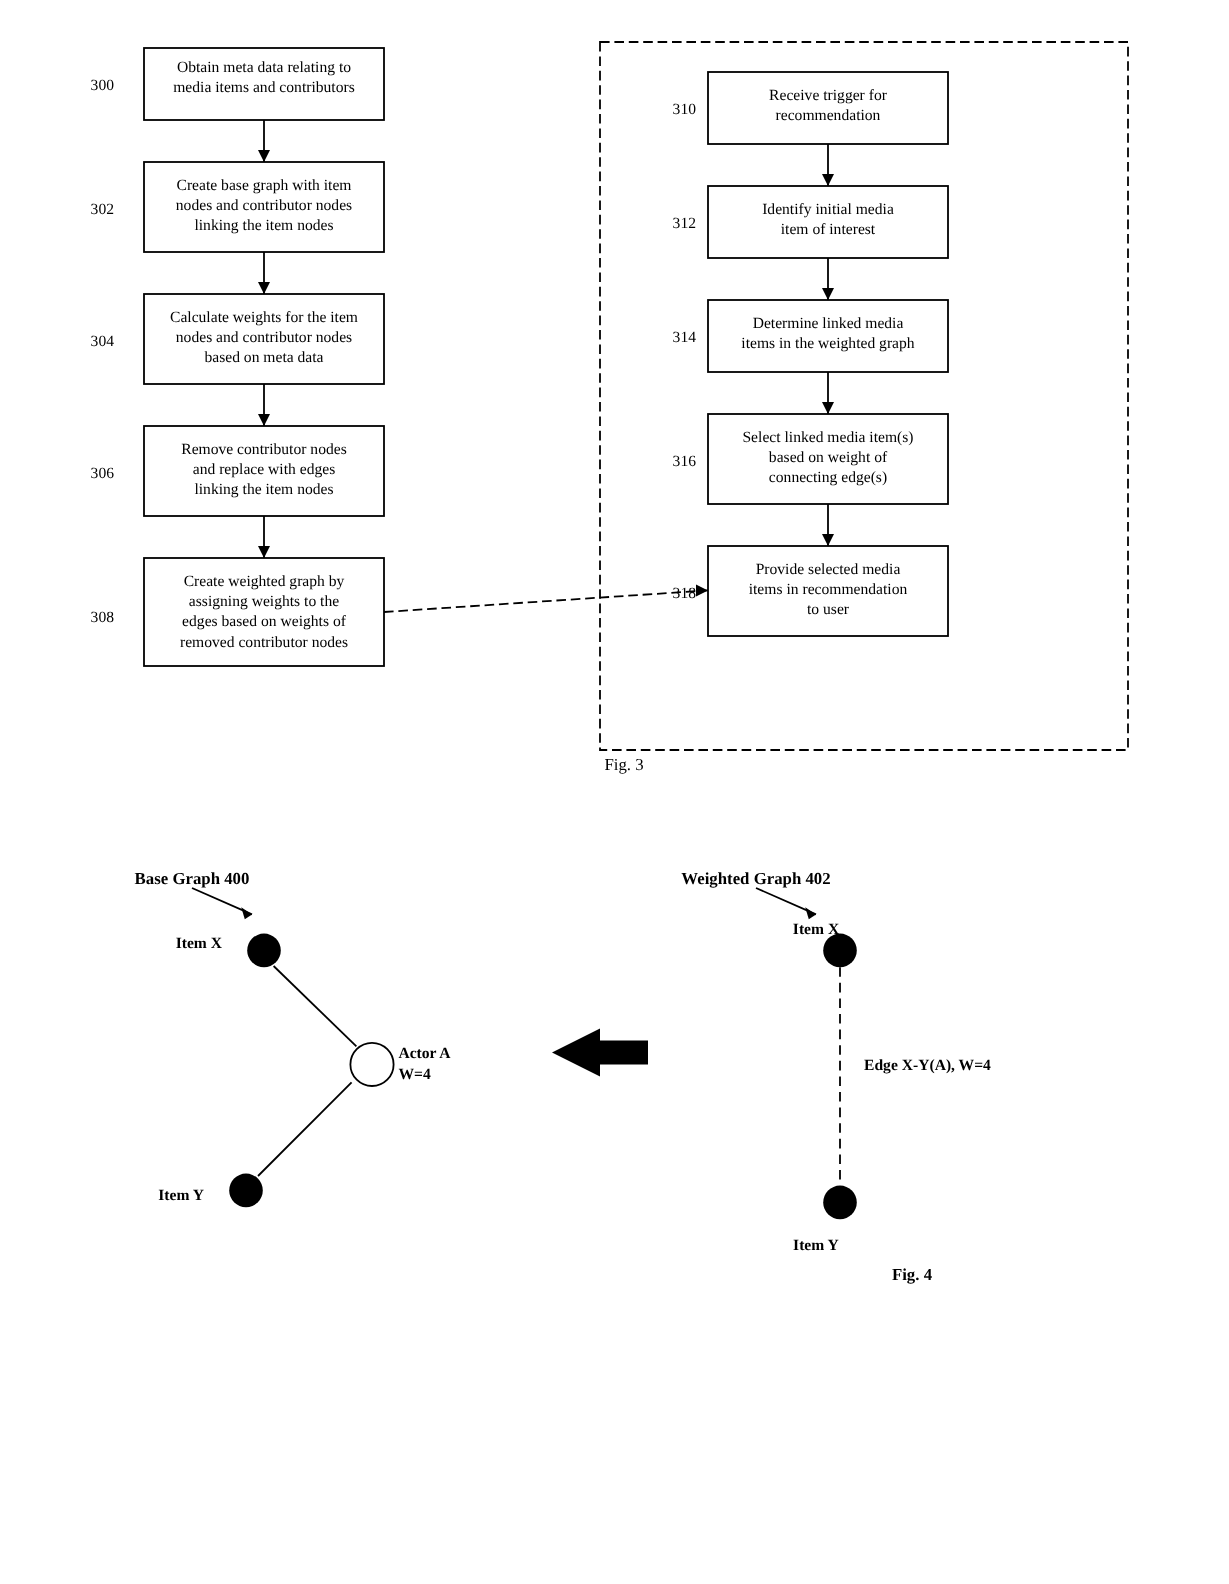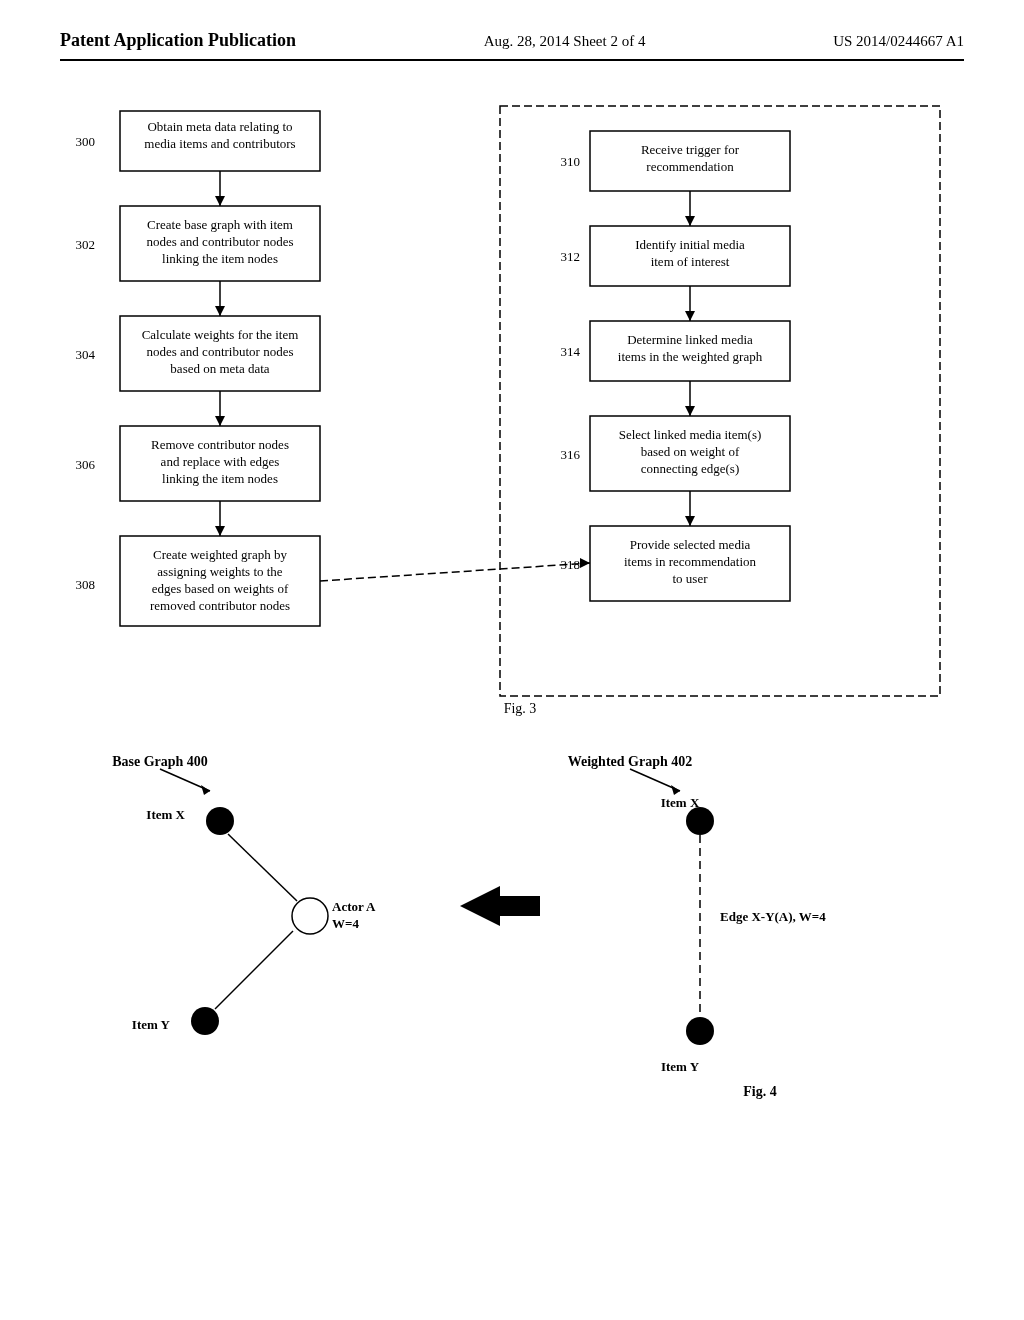--- a/index.html
+++ b/index.html
@@ -33,21 +33,21 @@
       font-size: 15px;
     }
     .header-right {
       font-size: 15px;
     }
     
     .flowchart-section {
       position: relative;
       width: 100%;
       height: 620px;
-      margin-bottom: 20px;
+      margin-bottom: 62px;
     }
     
     .flowchart-svg {
       position: absolute;
       top: 0;
       left: 0;
       width: 100%;
       height: 100%;
       pointer-events: none;
     }
@@ -64,25 +64,20 @@
       left: 0;
       width: 100%;
       height: 100%;
     }
   </style>
 </head>
 <body>
 
 <div class="page">
 
-  <div class="header">
-    <span class="header-left">Patent Application Publication</span>
-    <span class="header-center">Aug. 28, 2014   Sheet 2 of 4</span>
-    <span class="header-right">US 2014/0244667 A1</span>
-  </div>
 
   <div class="flowchart-section">
     <svg class="flowchart-svg" viewBox="0 0 904 620" xmlns="http://www.w3.org/2000/svg">
 
       <rect x="60" y="10" width="200" height="60" fill="white" stroke="black" stroke-width="1.5"></rect>
       <text x="160" y="30" text-anchor="middle" font-family="Times New Roman" font-size="13">Obtain meta data relating to</text>
       <text x="160" y="47" text-anchor="middle" font-family="Times New Roman" font-size="13">media items and contributors</text>
       <text x="35" y="45" text-anchor="end" font-family="Times New Roman" font-size="13">300</text>
 
       <line x1="160" y1="70" x2="160" y2="105" stroke="black" stroke-width="1.5"></line>

